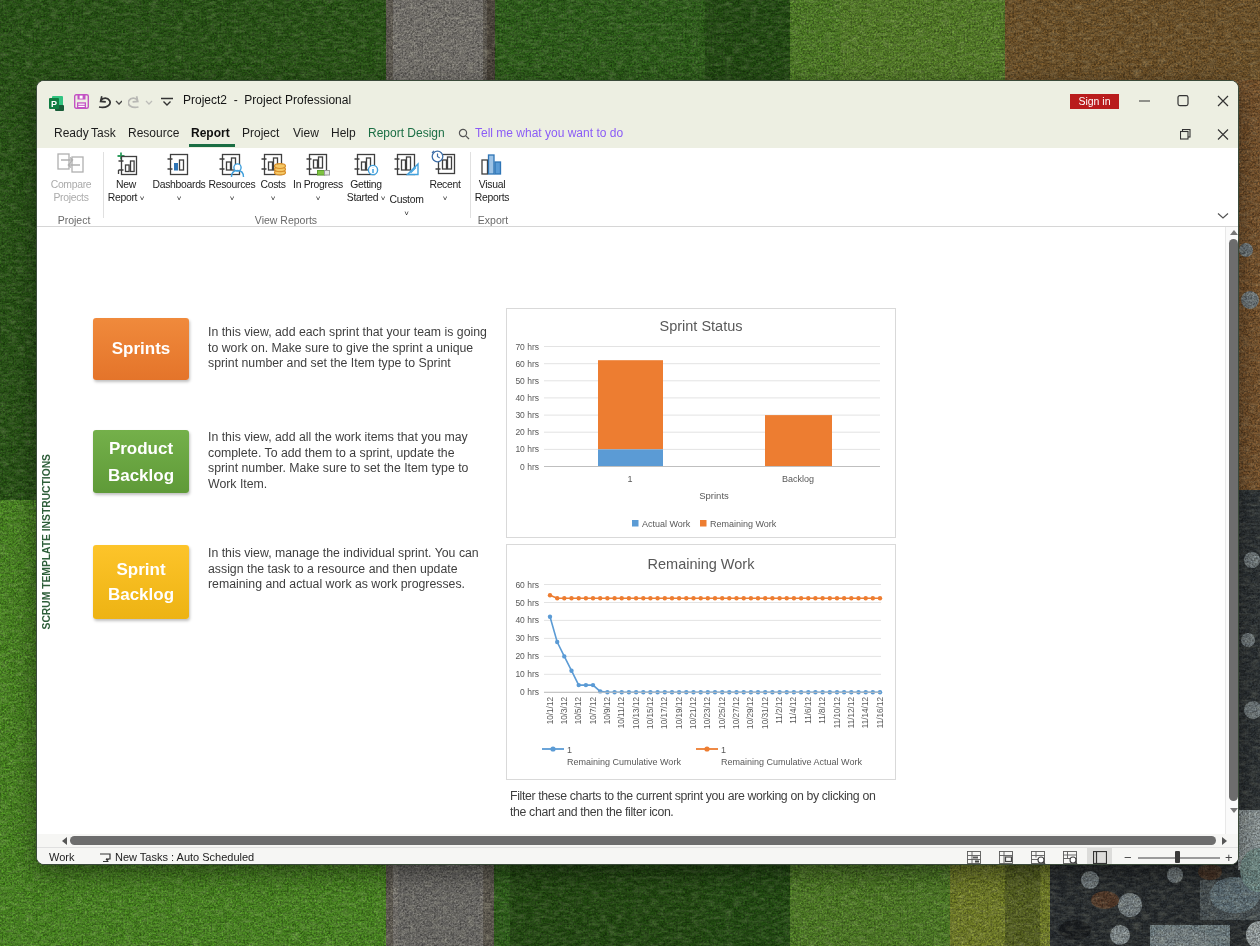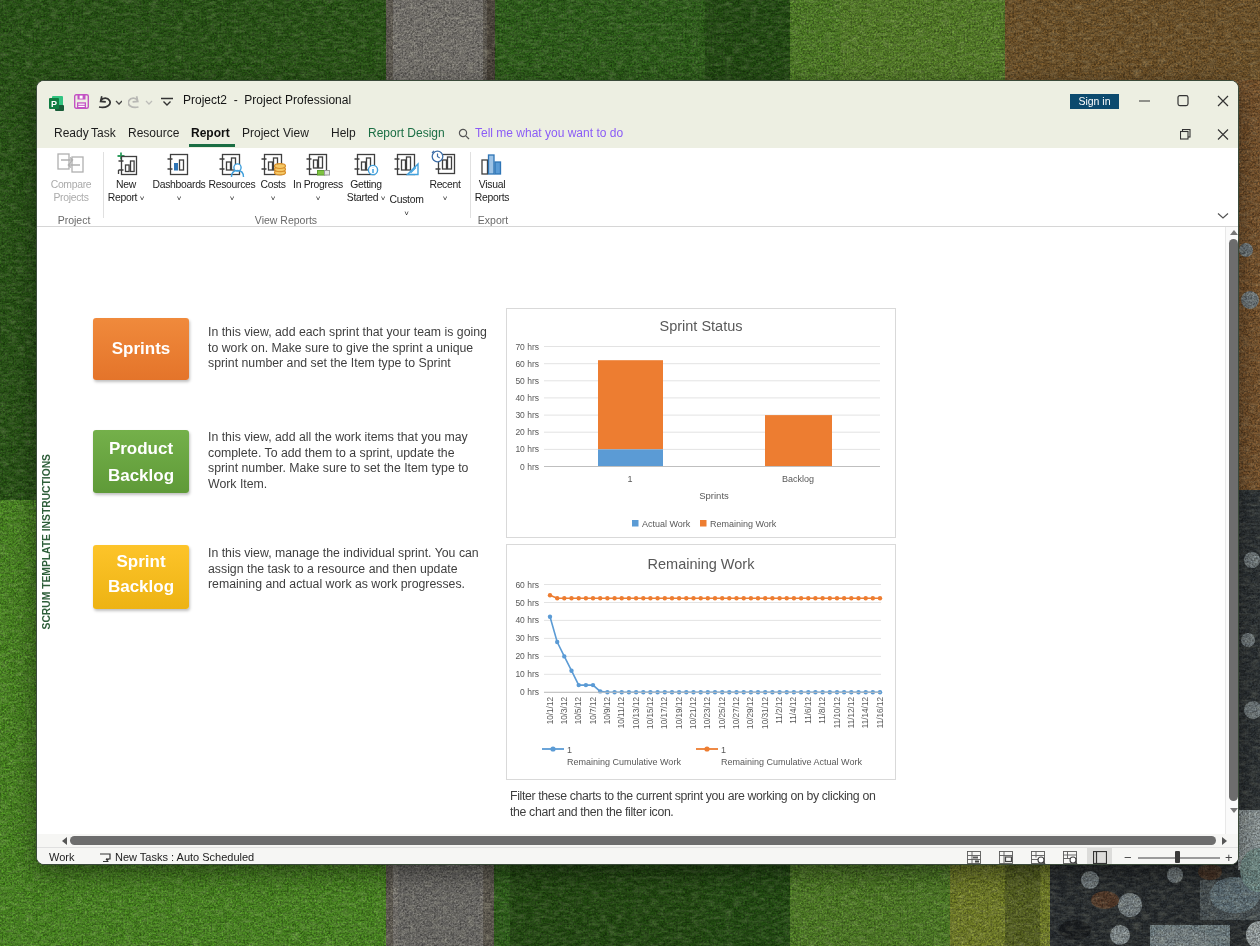--- a/index.html
+++ b/index.html
@@ -111,35 +111,35 @@
       <svg class="abs" style="left:91px;top:14px" width="26" height="14" viewBox="0 0 26 14">
         <path d="M10.5 12 C 3.5 13.5, -1.5 10, 1 5.5 C 3 2, 8 2.5, 9.5 5.5" fill="none" stroke="#b8b8b4" stroke-width="1.7"></path>
         <path d="M8.6 1.2 L9.8 6.4 L4.6 6.8" fill="none" stroke="#b8b8b4" stroke-width="1.7"></path>
         <path d="M18 6 l3 3 l3 -3" fill="none" stroke="#bdbdb9" stroke-width="1.3"></path>
       </svg>
       <svg class="abs" style="left:124px;top:16px" width="12" height="10" viewBox="0 0 12 10">
         <path d="M0 1.5 h12" stroke="#333" stroke-width="1.4"></path>
         <path d="M2.5 4.5 l3.5 3.5 l3.5 -3.5" fill="none" stroke="#333" stroke-width="1.4"></path>
       </svg>
       <div class="abs" style="left:146px;top:0;height:38px;line-height:38px;font-size:12px;color:#141414;">Project2&nbsp;&nbsp;-&nbsp;&nbsp;Project Professional</div>
-      <div class="abs" style="left:1033px;top:13px;width:49px;height:15px;background:#0c4a6e;color:#fff;font-size:10.5px;text-align:center;line-height:15px;">Sign in</div>
+      <div class="abs" style="left:1033px;top:13px;width:49px;height:15px;background:#b91c1c;color:#fff;font-size:10.5px;text-align:center;line-height:15px;">Sign in</div>
       <svg class="abs" style="left:1100px;top:14px" width="100" height="12" viewBox="0 0 100 12">
         <path d="M2 6 h11" stroke="#333" stroke-width="1.2"></path>
         <rect x="41" y="0.6" width="10" height="10" rx="1.8" fill="none" stroke="#333" stroke-width="1.2"></rect>
         <path d="M81 1 l10 10 M91 1 l-10 10" stroke="#333" stroke-width="1.2"></path>
       </svg>
     </div>
     <div id="menubar">
       <div class="menu-item" style="left:17px;">Ready</div>
       <div class="menu-item" style="left:54px;">Task</div>
       <div class="menu-item" style="left:91px;">Resource</div>
       <div class="menu-item" style="left:154px;font-weight:bold;color:#0f0f0f;">Report</div>
       <div class="abs" style="left:152px;top:25px;width:46px;height:3px;background:#1b6e44;"></div>
       <div class="menu-item" style="left:205px;">Project</div>
-      <div class="menu-item" style="left:246px;">View</div>
+      <div class="menu-item" style="left:256px;">View</div>
       <div class="menu-item" style="left:294px;">Help</div>
       <div class="menu-item" style="left:331px;color:#1b6e44;">Report Design</div>
       <svg class="abs" style="left:421px;top:9px" width="12" height="12" viewBox="0 0 12 12">
         <circle cx="5" cy="5" r="3.6" fill="none" stroke="#555" stroke-width="1.2"></circle>
         <path d="M7.8 7.8 L11 11" stroke="#555" stroke-width="1.2"></path>
       </svg>
       <div class="menu-item" style="left:438px;color:#8b5cf6;">Tell me what you want to do</div>
       <svg class="abs" style="left:1143px;top:10px" width="60" height="11" viewBox="0 0 60 11">
         <rect x="2.5" y="0.5" width="7.5" height="7.5" fill="none" stroke="#333" stroke-width="1.1"></rect>
         <rect x="0.5" y="2.5" width="7.5" height="7.5" fill="#edefe2" stroke="#333" stroke-width="1.1"></rect>
@@ -259,21 +259,21 @@
       <div class="group-label" style="left:199px;width:100px;top:66px;">View Reports</div>
       <div class="group-label" style="left:429px;width:54px;top:66px;">Export</div>
       <svg class="abs" style="left:1180px;top:64px" width="12" height="8" viewBox="0 0 12 8">
         <path d="M1 1.5 l5 4.5 l5 -4.5" fill="none" stroke="#555" stroke-width="1.2"></path>
       </svg>
     </div>
     <div id="content">
       <div class="abs" style="left:4px;top:227px;writing-mode:vertical-rl;transform:rotate(180deg);white-space:nowrap;font-size:10.3px;font-weight:bold;color:#2e5e3a;">SCRUM TEMPLATE INSTRUCTIONS</div>
       <div class="box" style="left:56px;top:91px;height:62px;background:linear-gradient(180deg,#f08a3c,#e4742a);font-size:17px;line-height:62px;">Sprints</div>
       <div class="box" style="left:56px;top:203px;height:63px;background:linear-gradient(180deg,#74b04a,#5f9a38);font-size:17px;line-height:27px;padding-top:5px;">Product<br>Backlog</div>
-      <div class="box" style="left:56px;top:318px;height:64px;background:linear-gradient(180deg,#fdc42a,#edb313);font-size:17px;line-height:25px;padding-top:4px;">Sprint<br>Backlog</div>
+      <div class="box" style="left:56px;top:318px;height:74px;background:linear-gradient(180deg,#fdc42a,#edb313);font-size:17px;line-height:25px;padding-top:12px;">Sprint<br>Backlog</div>
       <div class="para" style="left:171px;top:98px;">In this view, add each sprint that your team is going<br>to work on. Make sure to give the sprint a unique<br>sprint number and set the Item type to Sprint</div>
       <div class="para" style="left:171px;top:203px;">In this view, add all the work items that you may<br>complete. To add them to a sprint, update the<br>sprint number. Make sure to set the Item type to<br>Work Item.</div>
       <div class="para" style="left:171px;top:319px;">In this view, manage the individual sprint. You can<br>assign the task to a resource and then update<br>remaining and actual work as work progresses.</div>
       <div class="para" style="left:473px;top:562px;letter-spacing:-0.35px;">Filter these charts to the current sprint you are working on by clicking on<br>the chart and then the filter icon.</div>
       <svg class="abs" style="left:469px;top:81px" width="390" height="230" viewBox="0 0 390 230">
       <rect x="0.5" y="0.5" width="389" height="229" fill="#fff" stroke="#d9d9d9"></rect>
       <text x="195" y="23" font-size="14.5" fill="#595959" text-anchor="middle">Sprint Status</text>
       <line x1="38" y1="158.5" x2="374" y2="158.5" stroke="#e3e3e3" stroke-width="1"></line>
       <text x="33" y="161.5" font-size="8.5" fill="#595959" text-anchor="end">0 hrs</text>
       <line x1="38" y1="141.4" x2="374" y2="141.4" stroke="#e3e3e3" stroke-width="1"></line>

